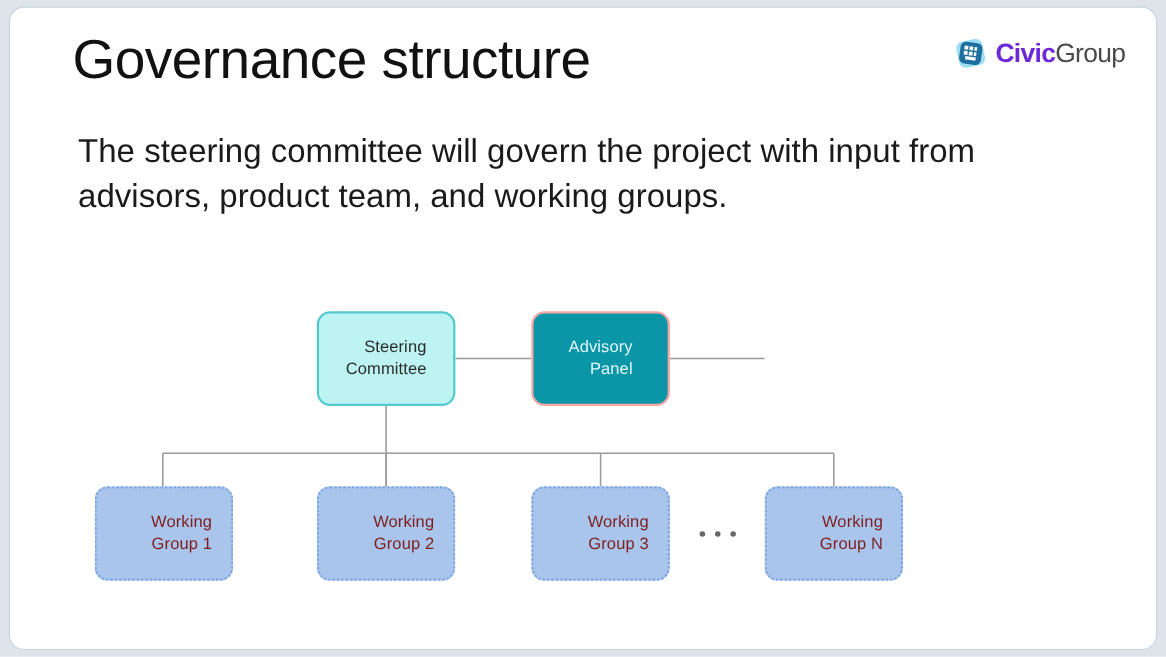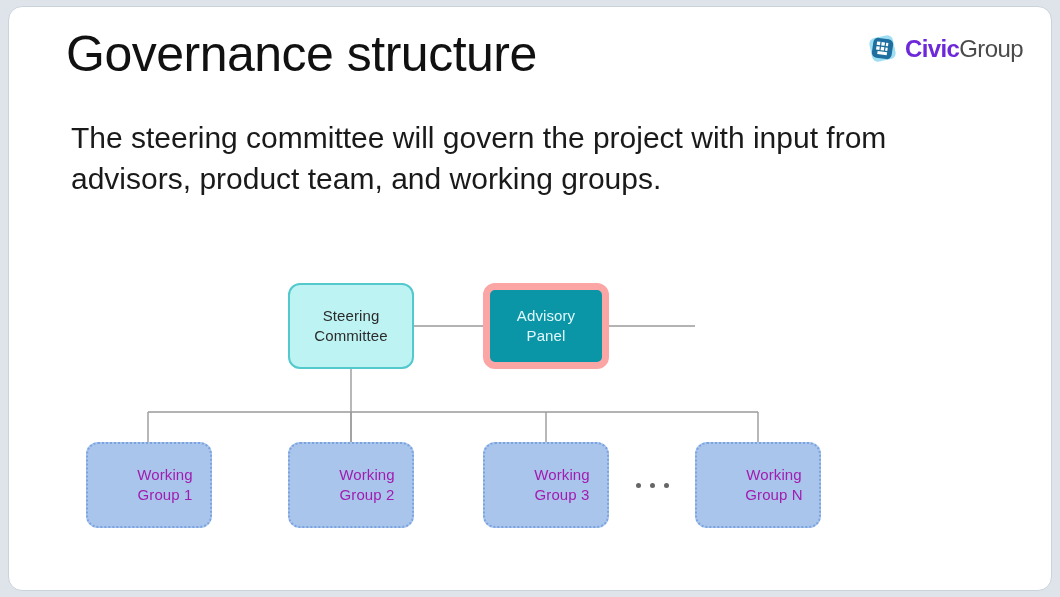--- a/index.html
+++ b/index.html
@@ -84,46 +84,46 @@
     position: absolute;
     left: 0;
     top: 0;
   }
   .node {
     position: absolute;
     box-sizing: border-box;
     display: flex;
     align-items: center;
     justify-content: center;
-    text-align: center;
+    text-align: right;
     border-radius: 12px;
     font-size: 15px;
     line-height: 20px;
     letter-spacing: 0.1px;
     white-space: pre-line;
   }
   .node-steering {
     background: #bdf3f3;
     border: 2px solid #53c8cd;
     color: #2b2b2b;
   }
   .node-advisory {
     background: #0b96a8;
-    border: 7px solid #fca5a5;
+    border: 2px solid #fca5a5;
     color: #e2f7fb;
   }
   .node-product {
     background: #4c7ff0;
     border: 2px dotted #2f63d8;
     color: #e6eeff;
   }
   .node-wg {
     background: #a9c5ec;
     border: 2px dotted #7aa3e0;
-    color: #a21caf;
+    color: #7f1d1d;
     padding-left: 32px;
   }
   .ellipsis {
     position: absolute;
     display: flex;
     gap: 9px;
     align-items: center;
   }
   .ellipsis span {
     width: 5px;

